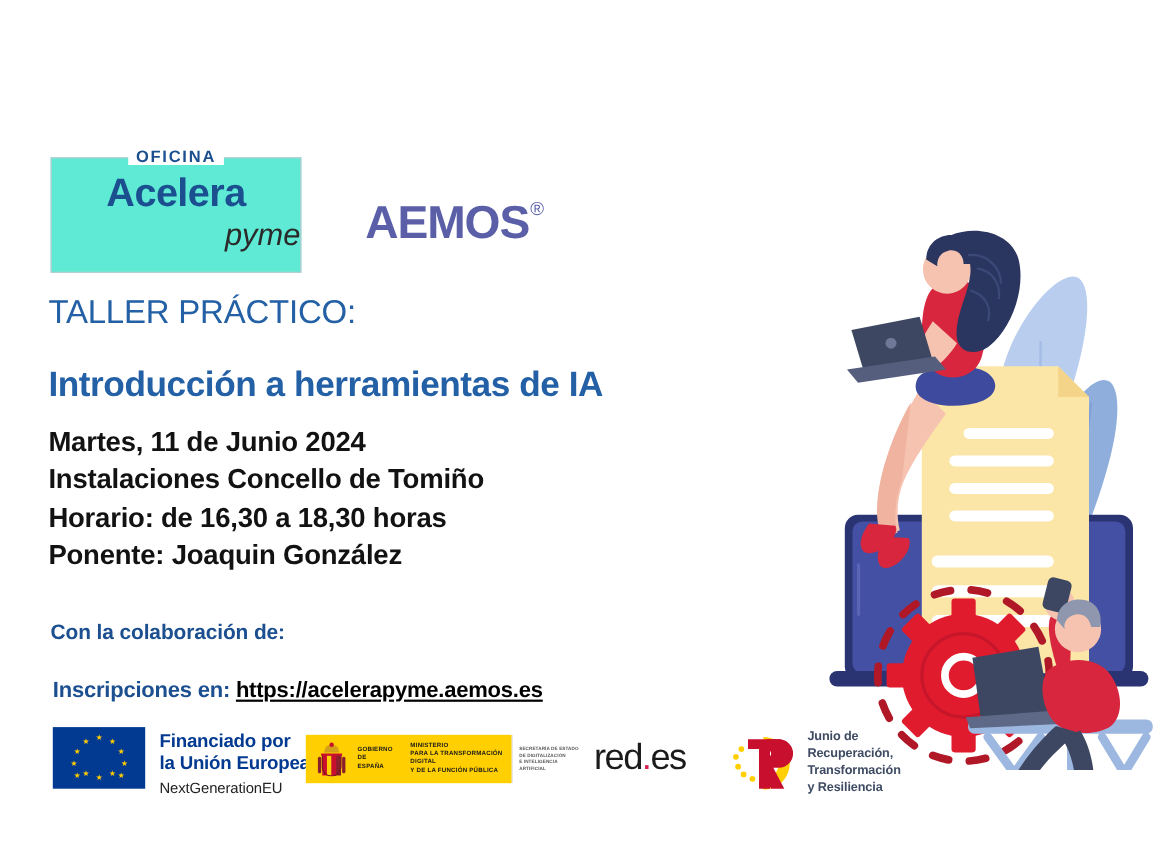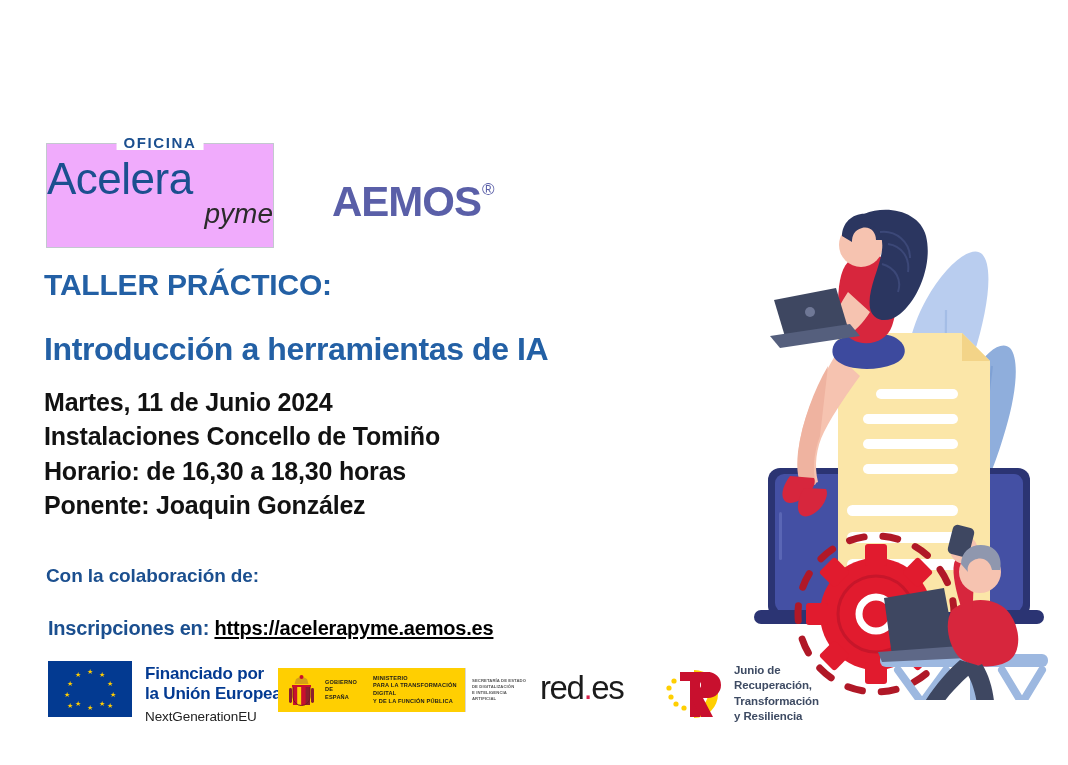--- a/index.html
+++ b/index.html
@@ -19,31 +19,31 @@
   
   .left-col { position: absolute; left: 0; top: 0; width: 700px; height: 765px; }
 
   
   .logo-row { position: absolute; left: 46px; top: 143px; display: flex; align-items: center; }
 
   .ap-logo {
     width: 228px; height: 105px;
     border: 1.5px solid #c3c8cf;
     position: relative;
-    background: #f0abfc;
+    background: #5eead4;
   }
   .ap-oficina {
     position: absolute; top: -9px; left: 50%; transform: translateX(-50%);
     background: #fff; padding: 0 7px;
     font-size: 15px; font-weight: 700; letter-spacing: 1.6px;
     color: #1b4f8f; line-height: 1; white-space: nowrap;
   }
   .ap-acelera {
-    position: absolute; top: 13px; left: 0; right: 0; 
-    font-size: 44px; font-weight: 400; letter-spacing: -0.5px;
+    position: absolute; top: 13px; left: 0; right: 0; text-align: center;
+    font-size: 36px; font-weight: 700; letter-spacing: -0.5px;
     color: #1b4f8f; line-height: 1;
   }
   .ap-pyme {
     position: absolute; top: 56px; left: 0; right: 0; text-align: right;
     font-family: Liberation Sans, sans-serif; font-style: italic;
     font-size: 28px; color: #2a2a2a; line-height: 1;
     padding-left: 44px;
   }
 
   .aemos-logo {
@@ -52,21 +52,21 @@
     color: #5a5fa8; line-height: 1; white-space: nowrap;
   }
   .aemos-logo .reg {
     font-size: 17px; font-weight: 400; vertical-align: super;
     position: relative; top: -6px; left: 1px;
   }
 
   
   .h-taller {
     position: absolute; left: 44px; top: 268px;
-    font-size: 30px; font-weight: 700; letter-spacing: -0.2px;
+    font-size: 30px; font-weight: 400; letter-spacing: -0.2px;
     color: #2360a5; line-height: 1.1; white-space: nowrap;
   }
   .h-title {
     position: absolute; left: 44px; top: 332px;
     font-size: 32px; font-weight: 700; letter-spacing: -0.4px;
     color: #2360a5; line-height: 1.1; white-space: nowrap;
   }
 
   
   .details {

